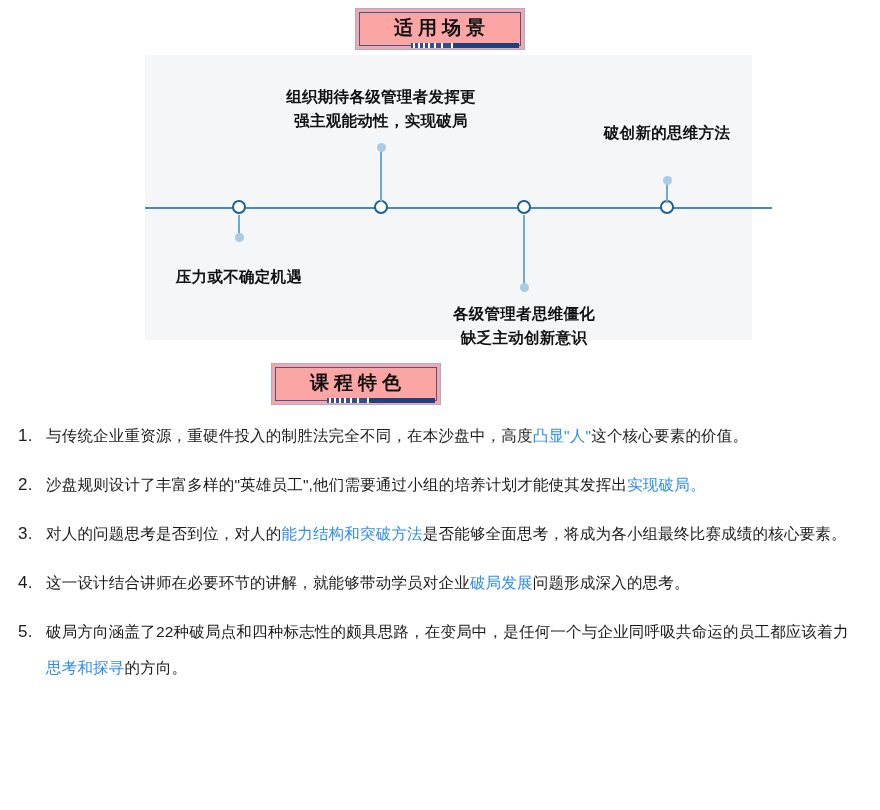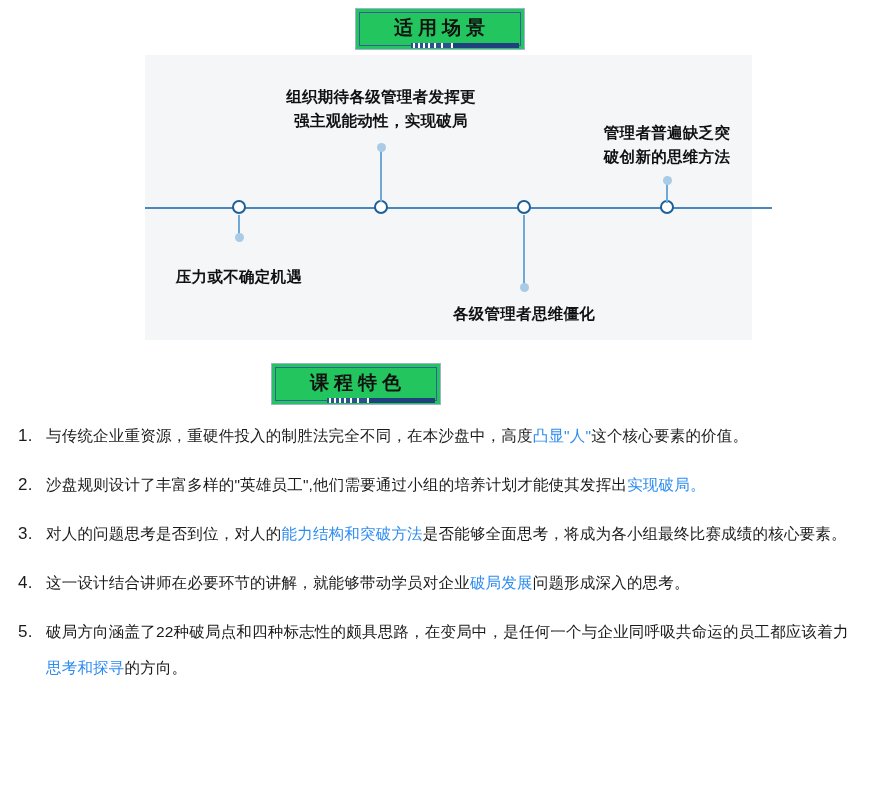--- a/index.html
+++ b/index.html
@@ -19,21 +19,21 @@
   
   .plaque-wrap {
     display: flex;
     justify-content: center;
     align-items: center;
   }
   .plaque {
     position: relative;
     border: 1px solid #9fb3d1;
     padding: 3px;
-    background: #22c55e;
+    background: #fca5a5;
     box-sizing: border-box;
   }
   .plaque-inner {
     border: 1px solid #3b5a9a;
     padding: 4px 30px 6px 30px;
     position: relative;
     box-sizing: border-box;
   }
   .plaque-title {
     font-family: "DejaVu Serif", "Liberation Serif", serif;
@@ -188,29 +188,29 @@
       <div>强主观能动性，实现破局</div>
     </div>
   </div>
 
   <div class="node" style="left:379px;">
     <div class="node-dot"></div>
     <div class="stem" style="top:8px; height:72px;"></div>
     <div class="stem-cap" style="top:76px;"></div>
     <div class="node-label" style="top:95px; left:-110px; width:220px;">
       <div>各级管理者思维僵化</div>
+      <div>缺乏主动创新意识</div>
     </div>
   </div>
 
   <div class="node" style="left:522px;">
     <div class="node-dot"></div>
     <div class="stem" style="top:-26px; height:22px;"></div>
     <div class="stem-cap" style="top:-31px;"></div>
     <div class="node-label" style="top:-86px; left:-95px; width:190px;">
-      <div>管理者普遍缺乏突</div>
       <div>破创新的思维方法</div>
     </div>
   </div>
 </div>
 
 <div class="plaque-wrap" style="position:absolute; left:0; top:363px; width:712px;">
   <div class="plaque">
     <div class="plaque-inner">
       <div class="plaque-title">课程特色</div>
       <div class="plaque-bar"></div>

